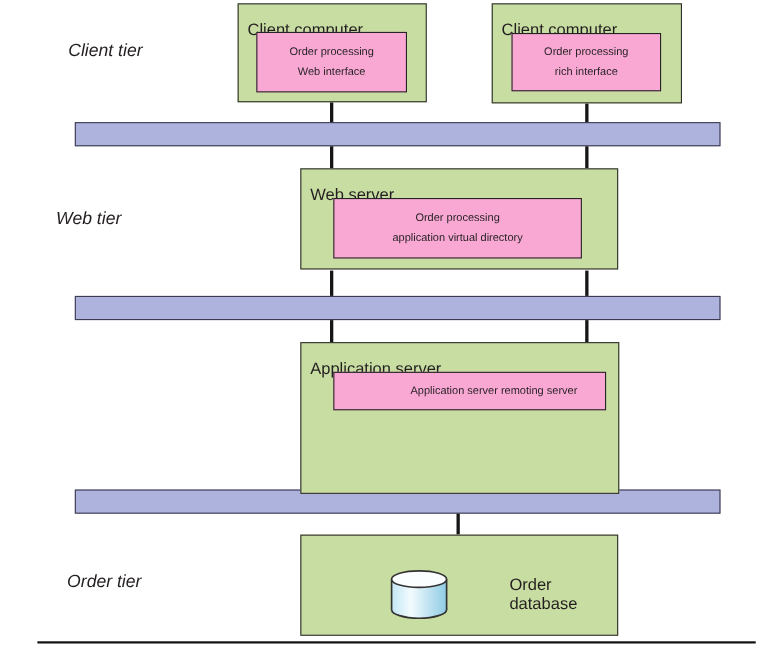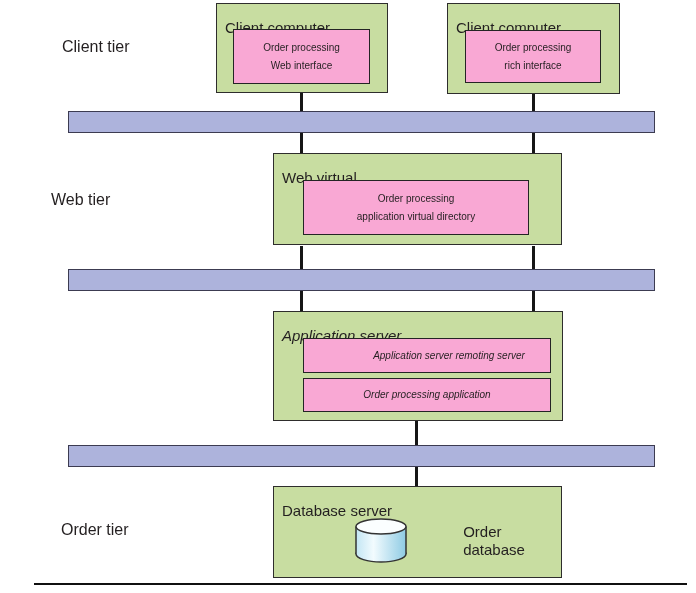--- a/index.html
+++ b/index.html
@@ -1,20 +1,20 @@
 <!DOCTYPE html>
 <html style="--node-green: #c8dda1; --bus-purple: #adb3dc; --box-border: #2e2d2c; --text: #231f20; --cylinder-light: #f2fbfe; --cylinder-dark: #97cfe7;"><head>
 <meta charset="utf-8">
 <style>
   html,body{margin:0;padding:0;background:#ffffff;}
   .canvas{
     position:relative;width:696px;height:593px;background:#ffffff;overflow:hidden;
     font-family:"Liberation Sans",sans-serif;color:var(--text,#231f20);
   }
-  .tier-label{position:absolute;font-size:16px;white-space:nowrap;}
+  .tier-label{position:absolute;font-size:16px;white-space:nowrap;font-style:italic;}
   .lbl-client{left:62px;top:38px;}
   .lbl-web{left:51px;top:191px;}
   .lbl-app{left:52px;top:358px;}
   .lbl-data{left:61px;top:521px;}
 
   .bus{position:absolute;left:68px;width:585px;height:20px;
        background:var(--bus-purple,#adb3dc);border:1px solid #3c3b51;}
   .bus-1{top:111px;}
   .bus-2{top:269px;}
   .bus-3{top:445px;}
@@ -30,21 +30,21 @@
   .c-r4{left:532px;top:291px;height:20px;}
   .c-c1{left:415px;top:421px;height:24px;}
   .c-c2{left:415px;top:467px;height:19px;}
 
   .gbox{position:absolute;background:var(--node-green,#c8dda1);
         border:1.5px solid var(--box-border,#2e2d2c);box-sizing:border-box;}
   .gbox .title{font-size:15px;padding:15px 0 0 8px;white-space:nowrap;}
   .node-client-left{left:216px;top:3px;width:172px;height:90px;}
   .node-client-right{left:447px;top:3px;width:173px;height:91px;}
   .node-web{left:273px;top:153px;width:289px;height:92px;}
-  .node-app{left:273px;top:311px;width:290px;height:110px;font-style:italic;}
+  .node-app{left:273px;top:311px;width:290px;height:138px;}
   .node-db{left:273px;top:486px;width:289px;height:92px;}
 
   .wbox{position:absolute;background:#f9a8d4;border:1.4px solid #242424;box-sizing:border-box;
         display:flex;align-items:center;justify-content:center;text-align:center;
         font-size:10px;line-height:18px;}
   .prelines{white-space:pre-line;}
   .node-client-left .wbox{left:16px;top:25px;width:137px;height:55px;}
   .node-client-right .wbox{left:17px;top:26px;width:136px;height:53px;}
   .node-web .wbox{left:29px;top:26px;width:226px;height:55px;}
   .node-app .wbox-top{left:29px;top:26px;width:248px;height:35px;padding-left:44px;}
@@ -87,33 +87,31 @@
 Web interface</div>
   </div>
 
   <div class="gbox node-client-right">
     <div class="title">Client computer</div>
     <div class="wbox prelines">Order processing
 rich interface</div>
   </div>
 
   <div class="gbox node-web">
-    <div class="title">Web virtual</div>
+    <div class="title">Web server</div>
     <div class="wbox prelines">Order processing
 application virtual directory</div>
   </div>
 
   <div class="gbox node-app">
     <div class="title">Application server</div>
     <div class="wbox wbox-top">Application server remoting server</div>
-    <div class="wbox wbox-bottom">Order processing application</div>
   </div>
 
   <div class="gbox node-db">
-    <div class="title">Database server</div>
     <svg class="cylinder" viewBox="0 0 54 46" xmlns="http://www.w3.org/2000/svg" aria-hidden="true">
       <defs>
         <linearGradient id="cylBody" x1="0" y1="0" x2="1" y2="0">
           <stop offset="0" stop-color="#c3e6f4"></stop>
           <stop offset="0.35" stop-color="#f2fbfe"></stop>
           <stop offset="1" stop-color="#8ecbe4"></stop>
         </linearGradient>
       </defs>
       <ellipse cx="27" cy="36.5" rx="25" ry="8" fill="url(#cylBody)" stroke="#333333" stroke-width="1.5"></ellipse>
       <rect x="2" y="9" width="50" height="27.5" fill="url(#cylBody)"></rect>

